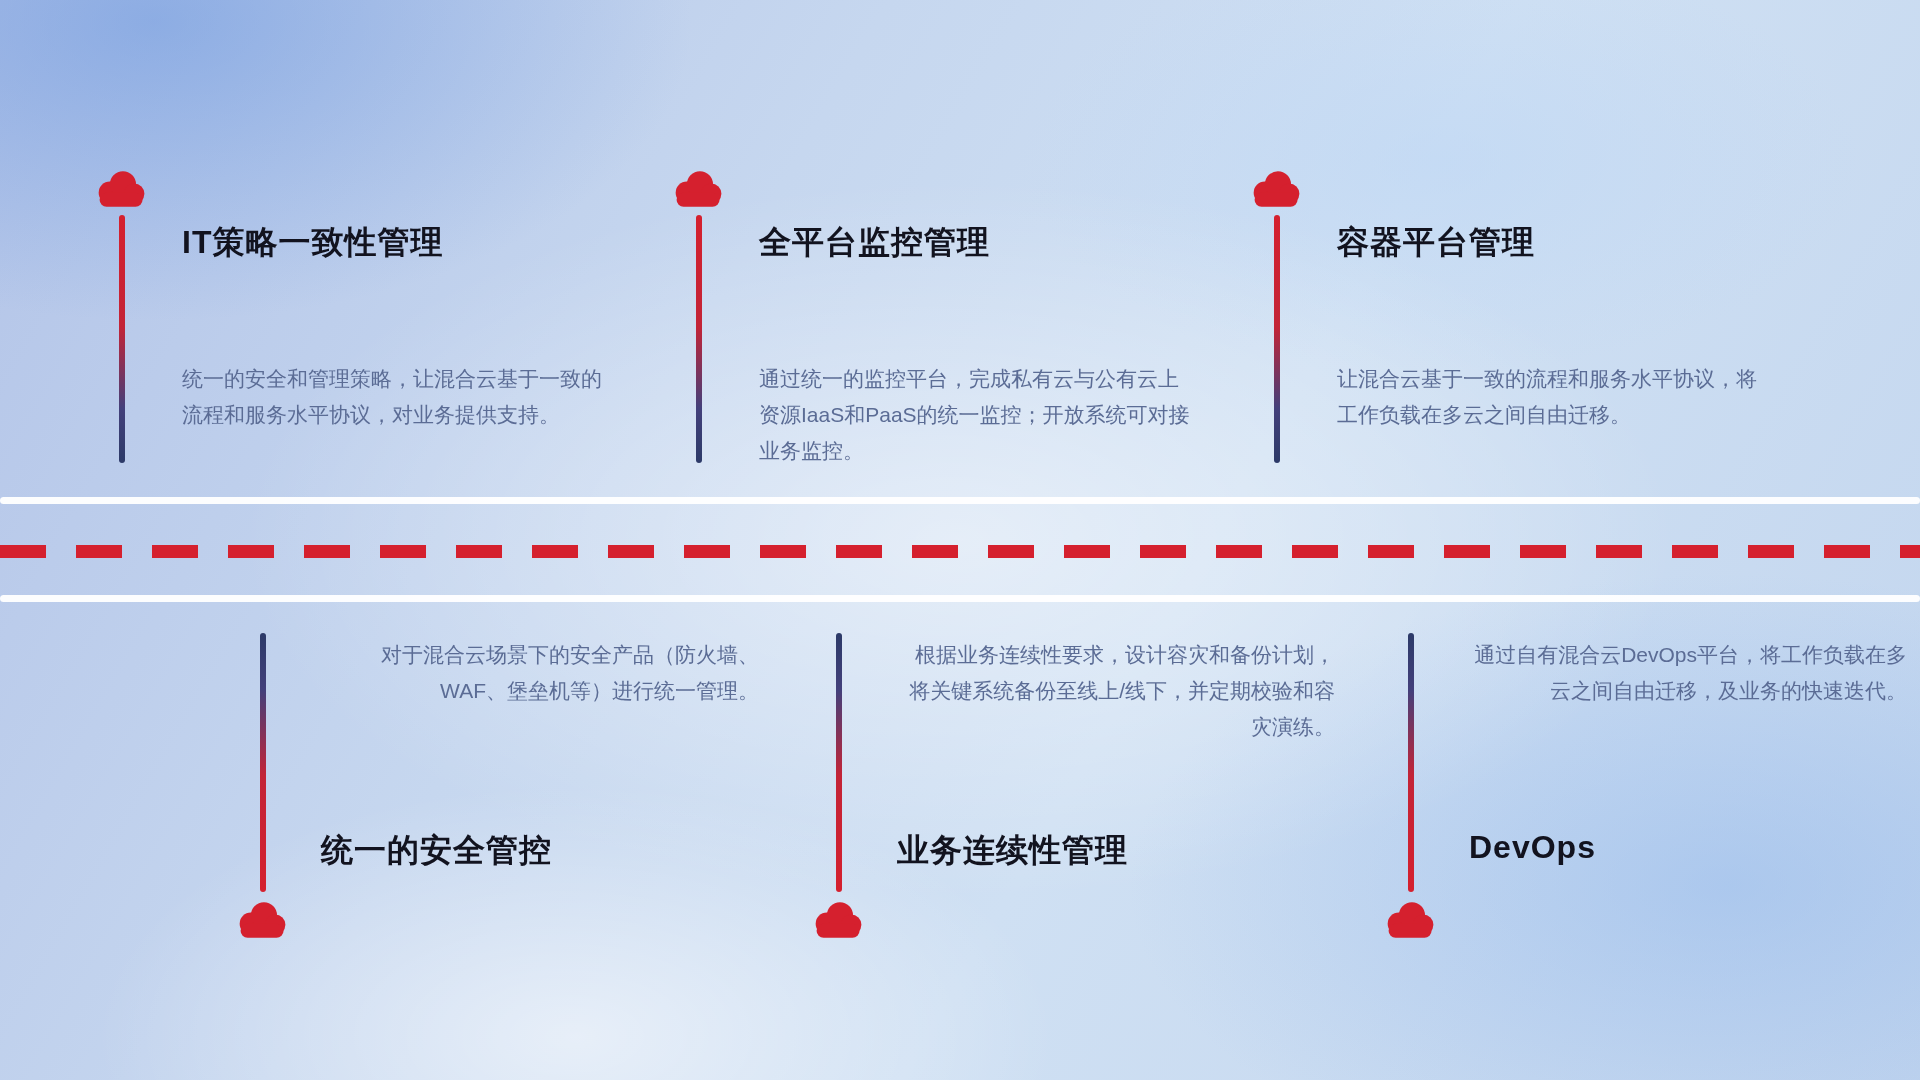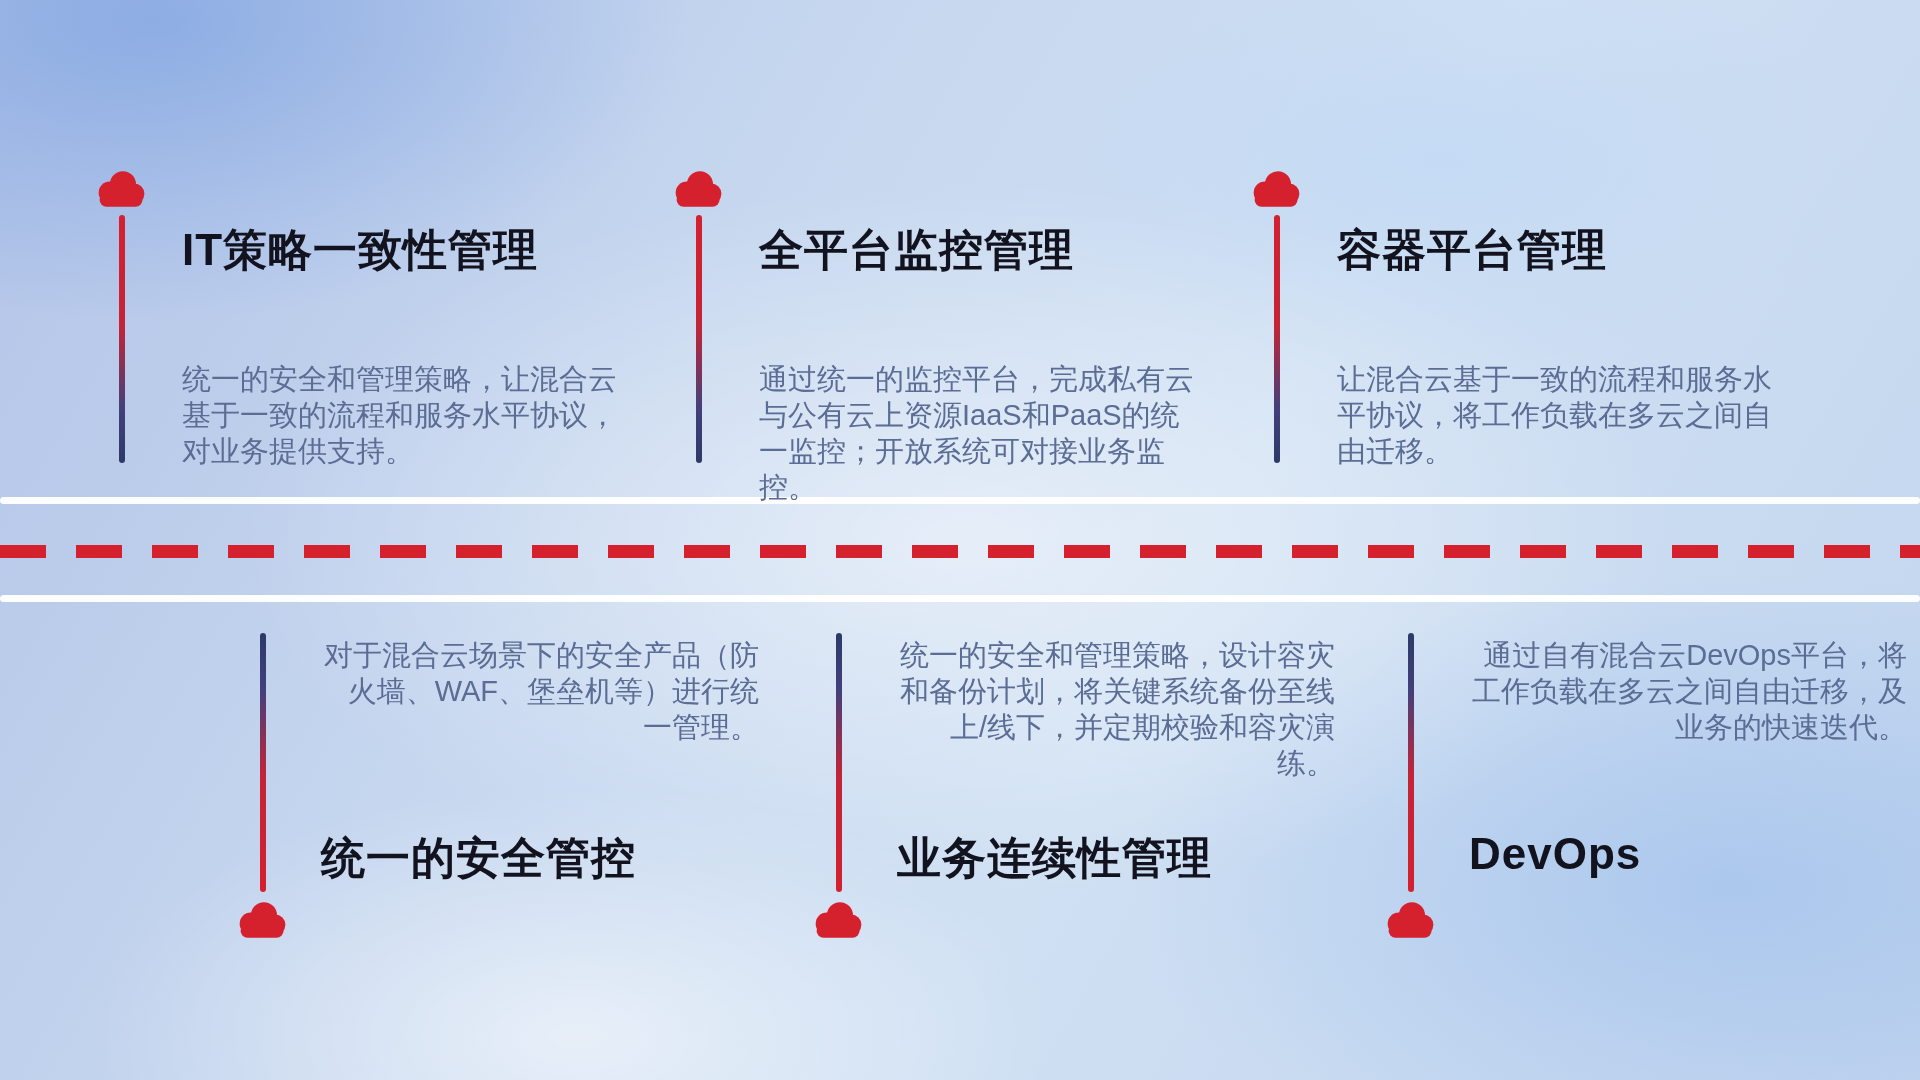--- a/index.html
+++ b/index.html
@@ -76,33 +76,33 @@
   }
   .item.bottom .connector {
     top: 0;
     height: 259px;
     background: linear-gradient(0deg, #d5202e 0%, #c32437 45%, #43407b 78%, #2c3a68 100%);
   }
 
   .title {
     position: absolute;
     width: 560px;
-    font-size: 44px;
+    font-size: 32px;
     font-weight: bold;
     color: #12131f;
     letter-spacing: 1px;
     white-space: nowrap;
   }
   .item.top .title    { left: 60px; top: 52px; }
   .item.bottom .title { left: 58px; top: 196px; }
 
   .desc {
     position: absolute;
     width: 438px;
-    font-size: 29px;
+    font-size: 21px;
     line-height: 36px;
     color: #5b6c95;
   }
   .item.top .desc    { left: 60px; top: 192px; }
   .item.bottom .desc { left: 58px; top: 4px; text-align: right; }
 </style>
 </head>
 <body>
 
 <svg width="0" height="0" style="position:absolute">
@@ -153,21 +153,21 @@
     <div class="connector"></div>
     <div class="desc">对于混合云场景下的安全产品（防火墙、WAF、堡垒机等）进行统一管理。</div>
     <div class="title">统一的安全管控</div>
     <svg class="cloud" viewBox="0 0 60 42">
         <use href="#cloud-shape" fill="#d5202e"></use>
       </svg>
   </div>
 
   <div class="item bottom" style="left:839px">
     <div class="connector"></div>
-    <div class="desc">统一的安全和管理策略，设计容灾和备份计划，将关键系统备份至线上/线下，并定期校验和容灾演练。</div>
+    <div class="desc">根据业务连续性要求，设计容灾和备份计划，将关键系统备份至线上/线下，并定期校验和容灾演练。</div>
     <div class="title">业务连续性管理</div>
     <svg class="cloud" viewBox="0 0 60 42">
         <use href="#cloud-shape" fill="#d5202e"></use>
       </svg>
   </div>
 
   <div class="item bottom" style="left:1411px">
     <div class="connector"></div>
     <div class="desc">通过自有混合云DevOps平台，将工作负载在多云之间自由迁移，及业务的快速迭代。</div>
     <div class="title">DevOps</div>

